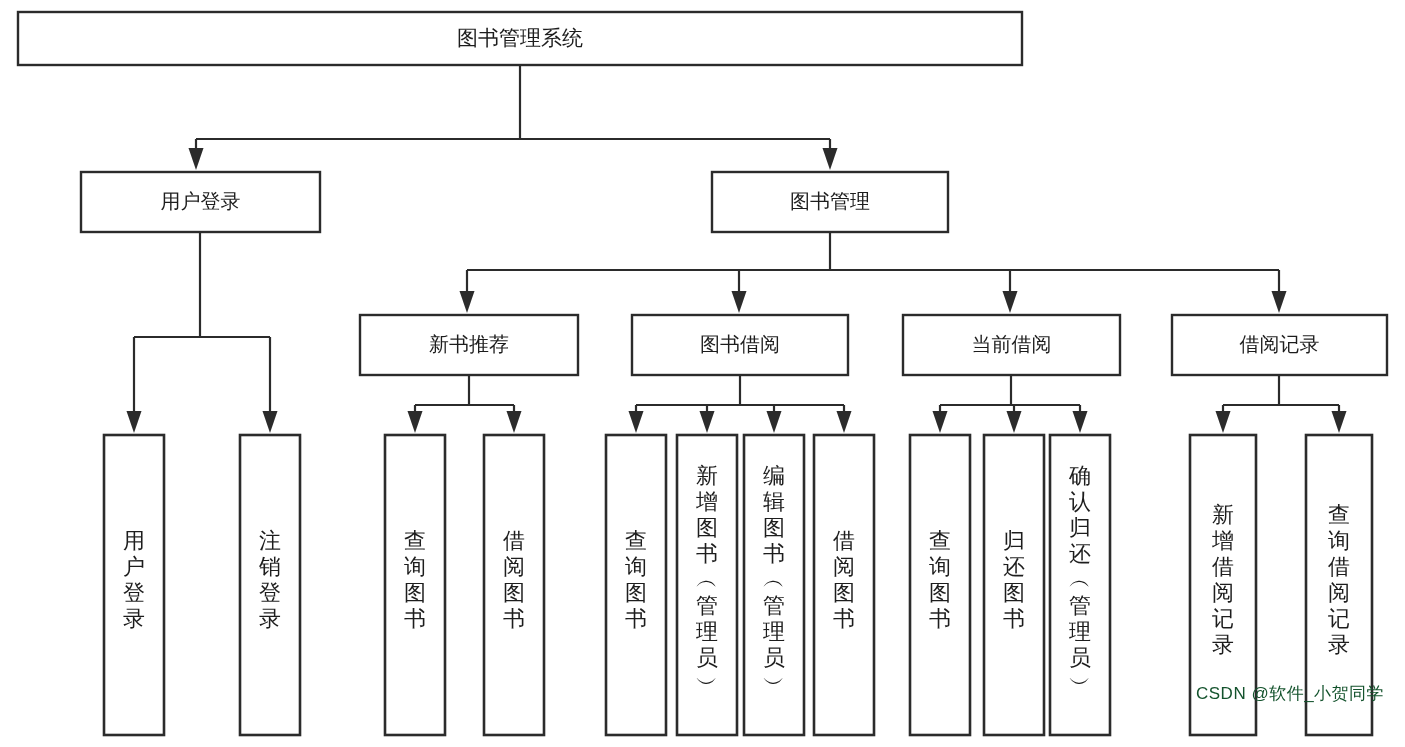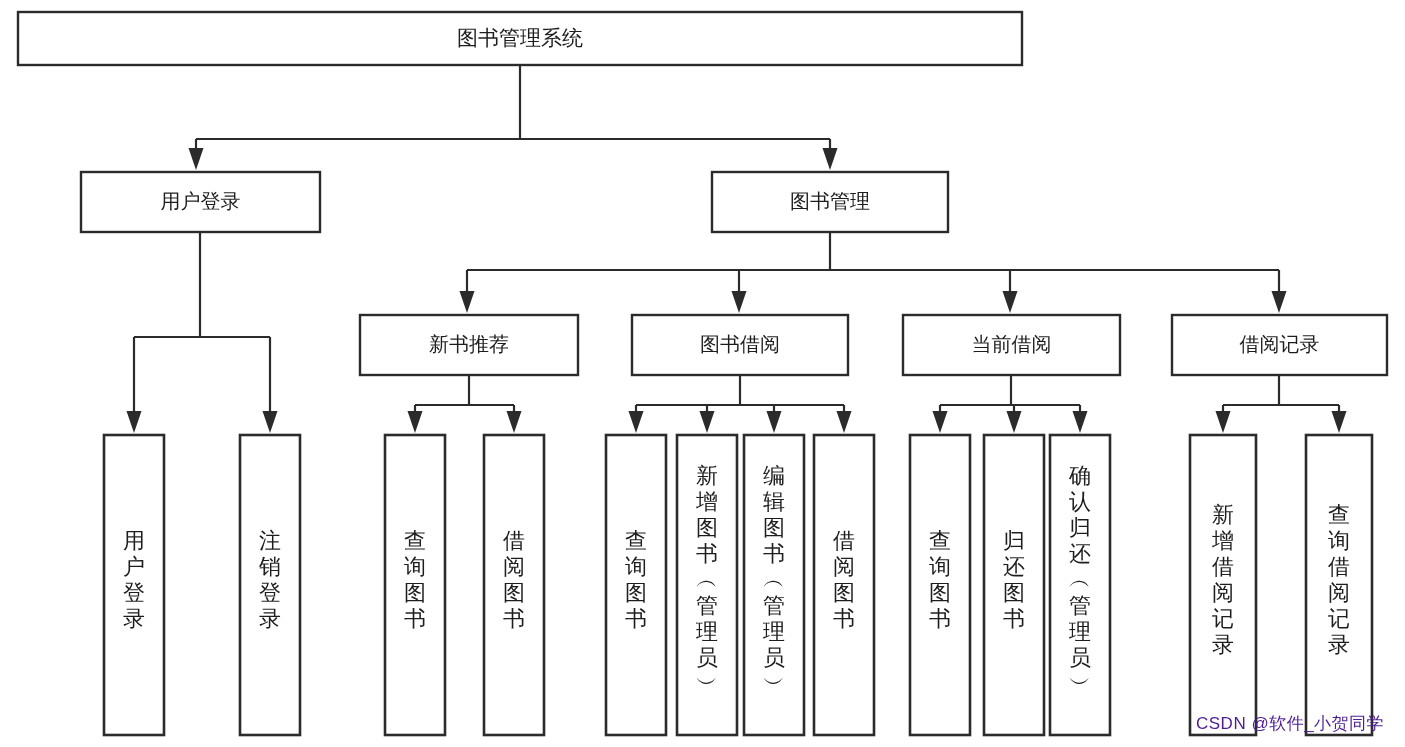--- a/index.html
+++ b/index.html
@@ -217,14 +217,14 @@
         <g>
           <rect x="1190" y="435" width="66" height="300" class="node-box leaf"></rect>
           <text x="1223" y="522" class="leaf-label"><tspan x="1223" dy="0">新</tspan><tspan x="1223" dy="26">增</tspan><tspan x="1223" dy="26">借</tspan><tspan x="1223" dy="26">阅</tspan><tspan x="1223" dy="26">记</tspan><tspan x="1223" dy="26">录</tspan></text>
         </g>
         <g>
           <rect x="1306" y="435" width="66" height="300" class="node-box leaf"></rect>
           <text x="1339" y="522" class="leaf-label"><tspan x="1339" dy="0">查</tspan><tspan x="1339" dy="26">询</tspan><tspan x="1339" dy="26">借</tspan><tspan x="1339" dy="26">阅</tspan><tspan x="1339" dy="26">记</tspan><tspan x="1339" dy="26">录</tspan></text>
         </g>
       </g>
   </svg>
-  <div class="watermark-text" style="left: 1196px; top: 712px; color: #4c1d95;">CSDN @软件_小贺同学</div>
+  <div class="watermark-text" style="left: 1196px; top: 682px; color: #14532d;">CSDN @软件_小贺同学</div>
 </div>
 
 </body></html>

